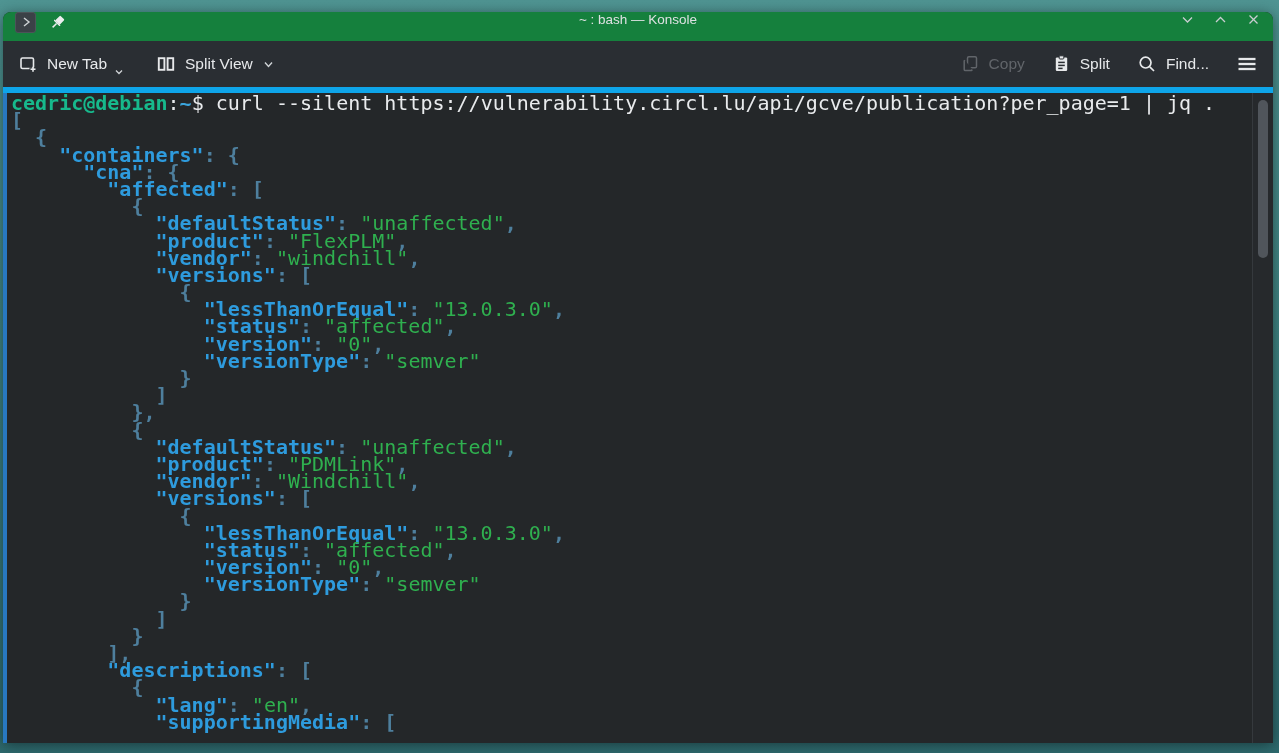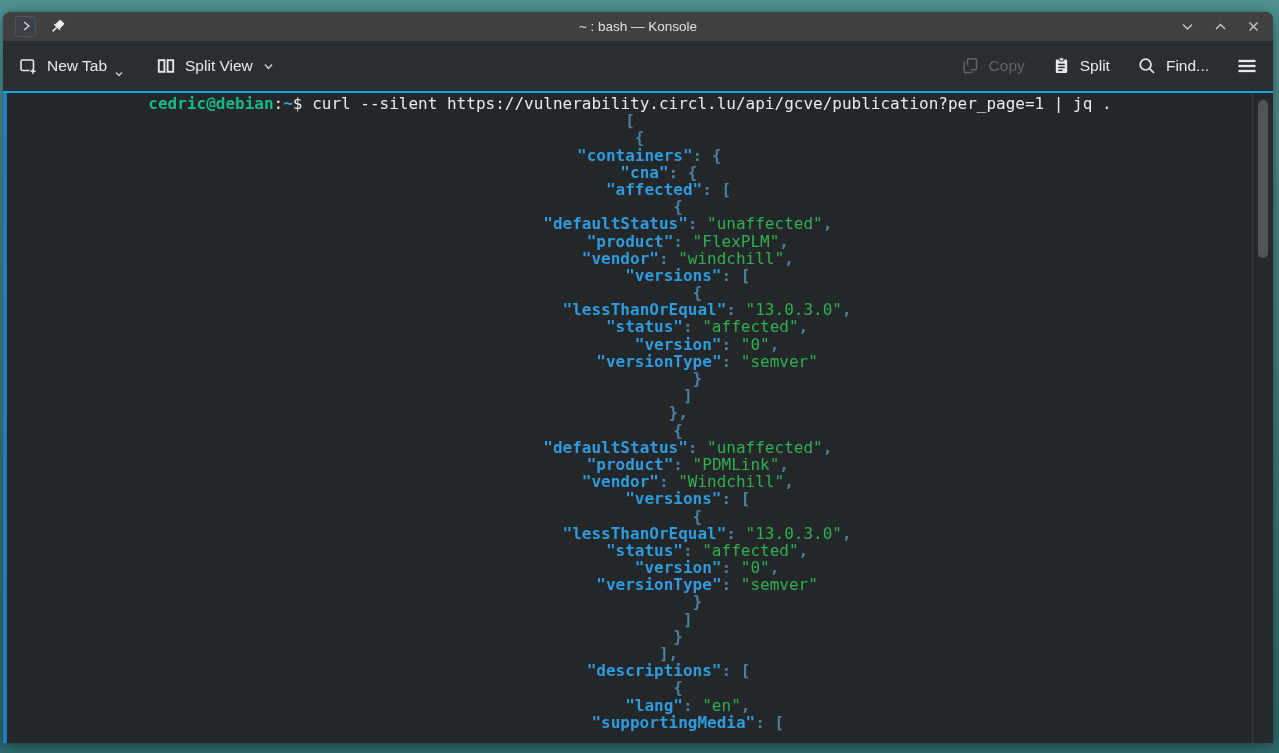--- a/index.html
+++ b/index.html
@@ -10,42 +10,42 @@
     position:relative;
   }
   .window {
     position:absolute; left:3px; top:12px; right:6px; bottom:10px;
     background:#242729; border-radius:8px 8px 0 0;
     display:flex; flex-direction:column;
     box-shadow:0 2px 14px rgba(0,0,0,.45);
   }
   
   .titlebar {
-    height:29px; flex:0 0 29px; background:#404040;
+    height:29px; flex:0 0 29px; background:#15803d;
     border-radius:8px 8px 0 0;
-    display:flex; align-items:center; padding:0 12px; position:relative;
+    display:flex; align-items:flex-start; padding:0 12px; position:relative;
   }
   .tb-left { display:flex; align-items:center; gap:13px; z-index:2; }
   .overflow-btn {
     width:21px; height:21px; border-radius:3px;
     background:#3b4147; border:1px solid #4c5359;
     display:flex; align-items:center; justify-content:center;
     color:#cfd3d6; cursor:default;
   }
   .pin { color:#eceeef; display:flex; }
   .tb-title {
     position:absolute; left:0; right:0; text-align:center;
     color:#dee1e3; font-size:13.5px; pointer-events:none;
   }
   .tb-right { margin-left:auto; display:flex; align-items:center; gap:18px; z-index:2; color:#c9cdd1; }
   .winctl { display:flex; }
   
   .toolbar {
     height:52px; flex:0 0 52px; background:#2a2e33;
-    border-bottom:2px solid #0ea5e9;
+    border-bottom:6px solid #0ea5e9;
     display:flex; align-items:center; padding:0 15px;
   }
   .tool-btn {
     display:flex; align-items:center; gap:9px;
     color:#e7e9eb; font-size:15.5px; cursor:default; position:relative;
   }
   .tool-btn .ticon { display:flex; color:#e7e9eb; }
   .tool-btn.disabled, .tool-btn.disabled .ticon { color:#61656a; }
   .mini-chev { color:#cfd3d6; display:flex; }
   .mini-chev.below { position:relative; top:8px; left:-2px; }
@@ -53,21 +53,21 @@
   .left-group { display:flex; align-items:center; gap:30px; }
   .right-group { display:flex; align-items:flex-start; gap:27px; }
   
   .terminal { flex:1; position:relative; background:#242729; overflow:hidden; }
   .focus-strip {
     position:absolute; left:0; top:0; bottom:0; width:4px; background:#2878c0;
   }
   .term-output {
     position:absolute; left:8px; top:2px; right:24px;
     font-family:"DejaVu Sans Mono", monospace;
-    font-size:16px; line-height:17.2px; white-space:pre;text-align:center;
+    font-size:20px; line-height:17.2px; white-space:pre;
   }
   .term-line { height:17.2px; }
   .g { color:#17b98c; font-weight:bold; }
   .w { color:#e9ebed; }
   .b { color:#3ba5dd; font-weight:bold; }
   .c { color:#e9ebed; }
   .k { color:#2e9bdd; font-weight:bold; }
   .s { color:#2fb04f; }
   .p { color:#4e7f9d; font-weight:bold; }
   .scrollbar {

